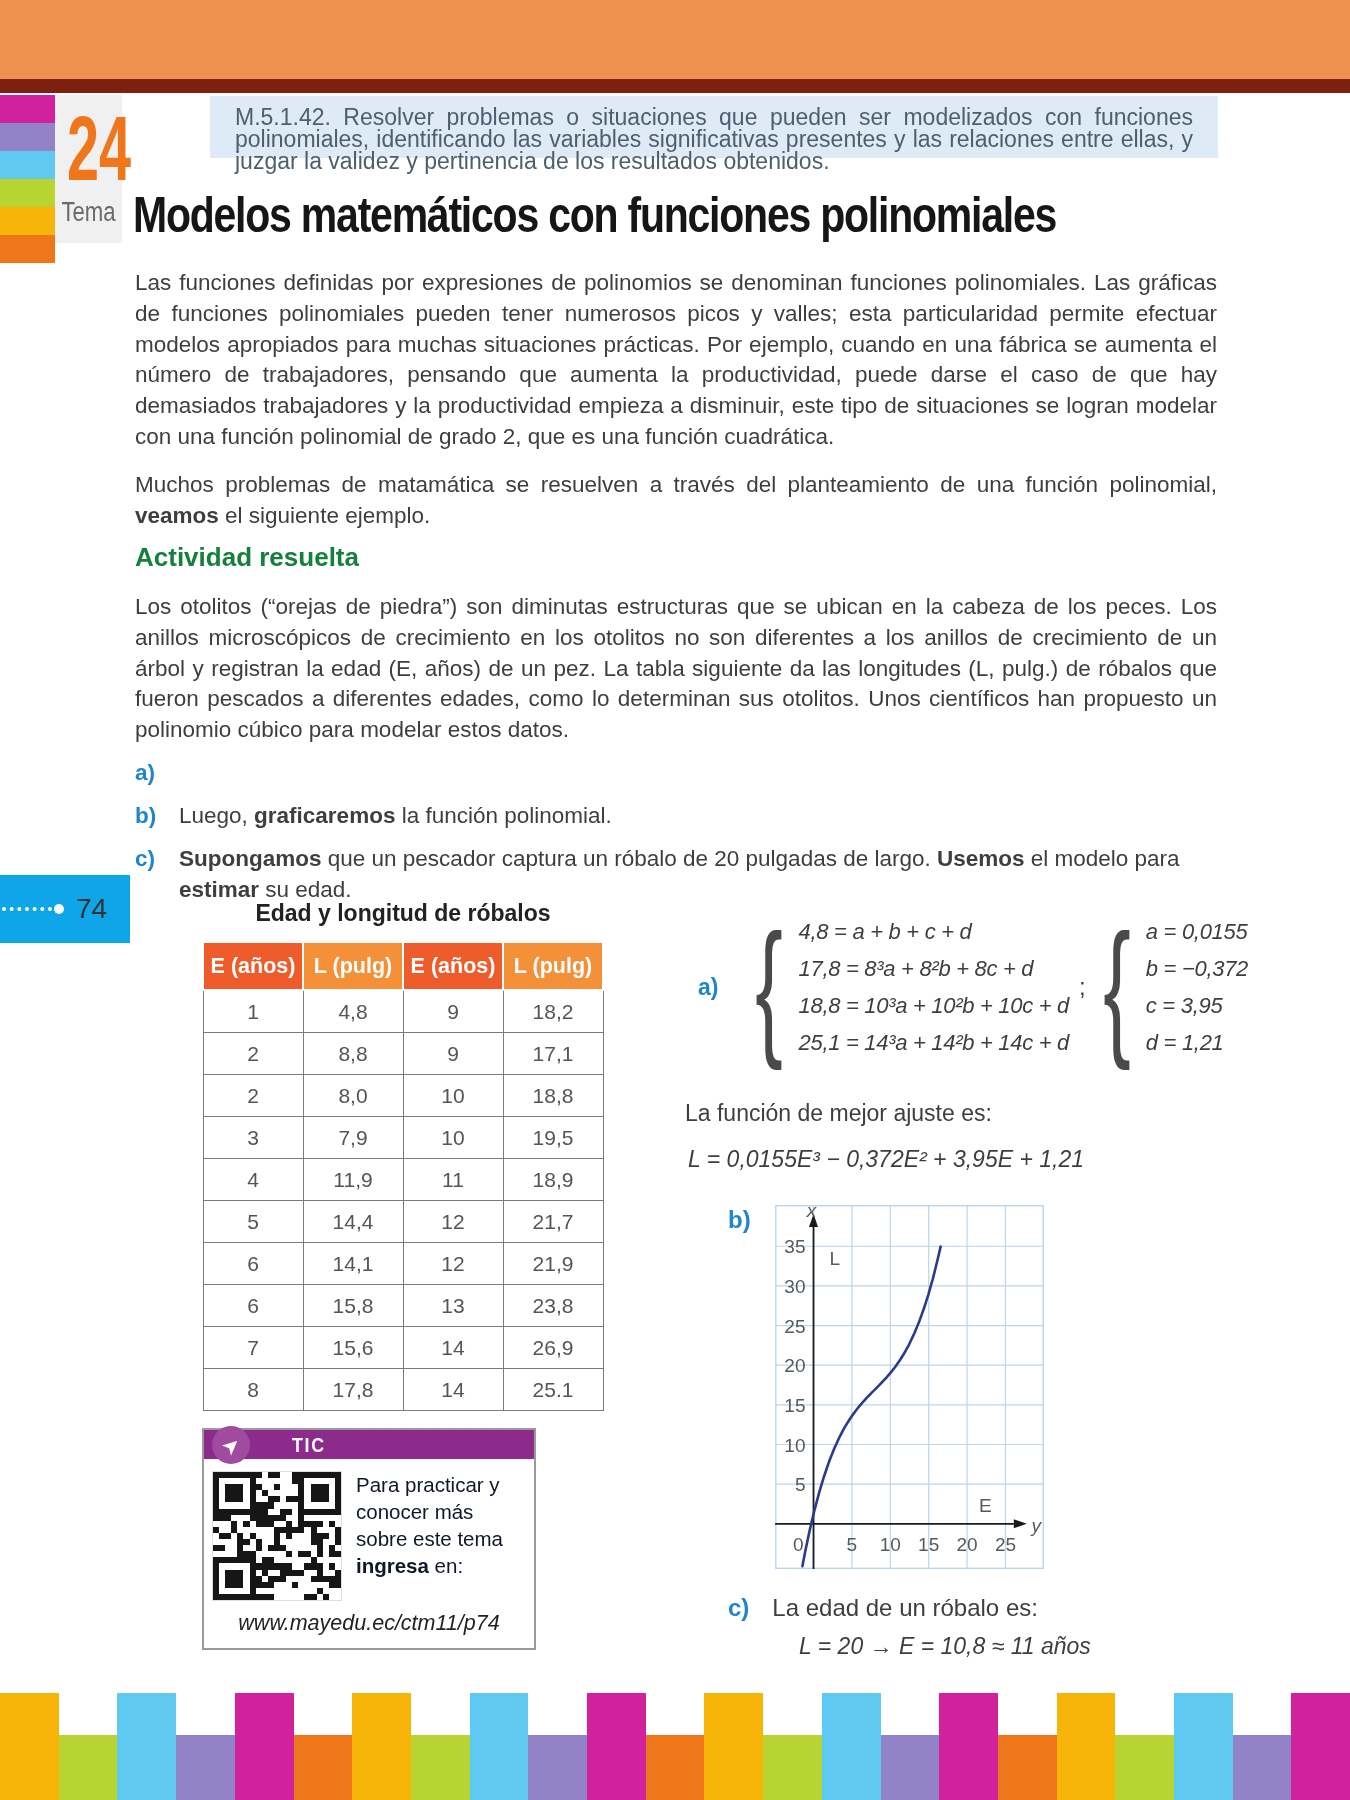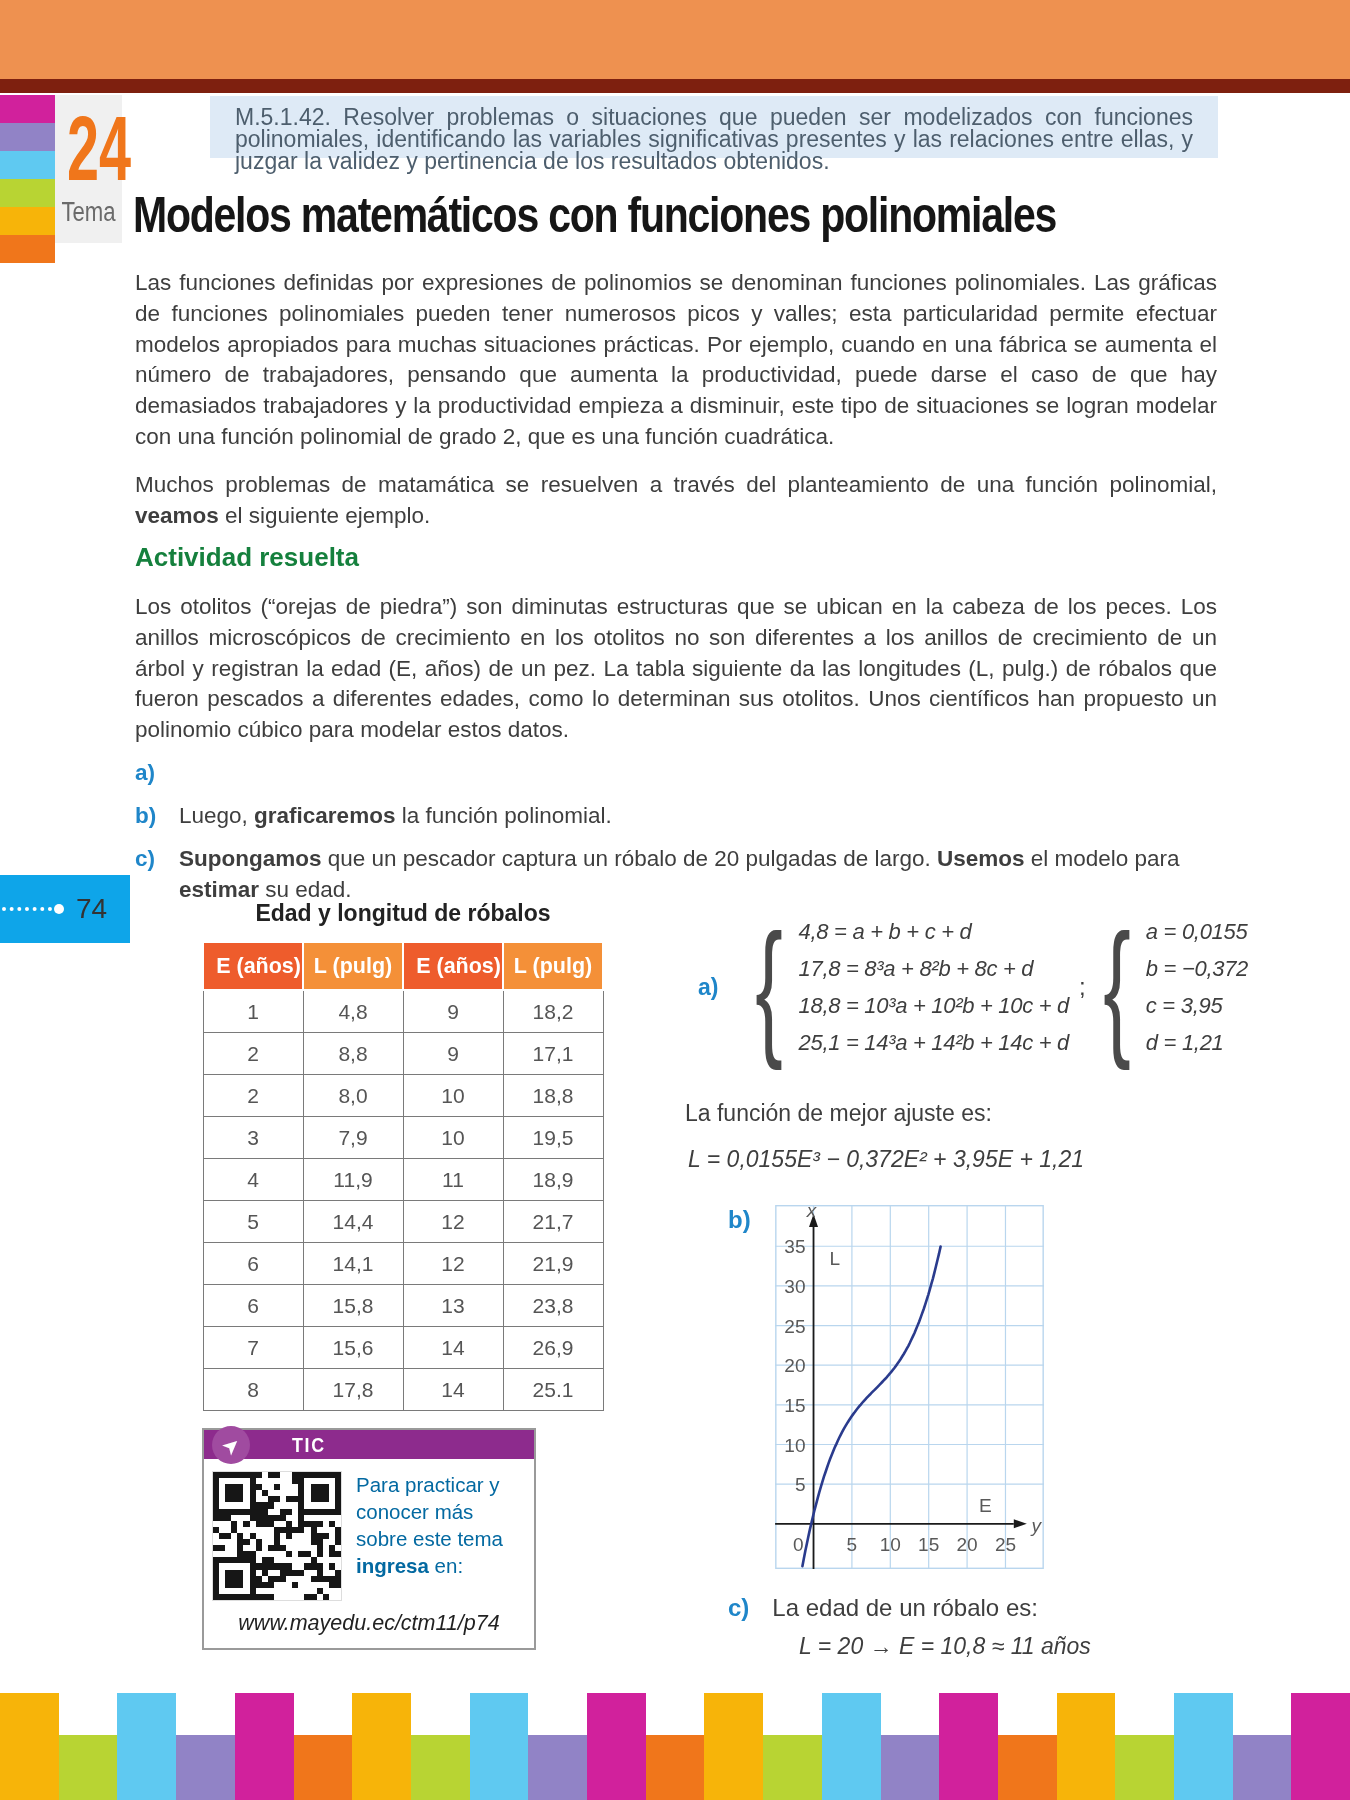--- a/index.html
+++ b/index.html
@@ -43,39 +43,39 @@
   .badge74 .leader{width:50px;border-top:4px dotted #ffffff;margin-left:2px;}
   .badge74 .dot{width:10px;height:10px;border-radius:50%;background:#ffffff;margin-left:2px;}
   .badge74 .num{font-size:28px;color:#333333;margin-left:12px;}
 
   
   .table-title{position:absolute;left:202px;top:900px;width:402px;margin:0;text-align:center;
                font-size:23px;font-weight:700;color:#222222;}
   table.fish{position:absolute;left:202px;top:941px;width:402px;border-collapse:collapse;
              font-size:21px;color:#555555;text-align:center;}
   table.fish th{color:#ffffff;font-weight:700;font-size:21.5px;height:44px;border:2px solid #ffffff;}
-  table.fish th.hdr-red{background:#ee5c2c;text-align:right;}
+  table.fish th.hdr-red{background:#ee5c2c;}
   table.fish th.hdr-orange{background:#f49038;}
   table.fish td{border:1px solid #7a7a7a;height:39px;width:25%;}
   table.fish{border:1px solid #7a7a7a;}
 
   
   .tic-box{position:absolute;left:202px;top:1428px;width:330px;height:218px;border:2px solid #9a9a9a;
            background:#ffffff;}
   .tic-header{position:relative;height:29px;background:#8d2b8d;}
   .tic-circle{position:absolute;left:8px;top:-4px;width:38px;height:38px;border-radius:50%;background:#a04ba0;
               display:flex;align-items:center;justify-content:center;}
   .tic-cursor{color:#ffffff;font-size:21px;transform:rotate(-42deg);line-height:1;}
   .tic-title{position:absolute;left:88px;top:3px;color:#ffffff;font-weight:700;font-size:21px;letter-spacing:2px;
              transform:scaleX(0.85);transform-origin:left;}
   .tic-body{display:flex;padding:12px 8px 0 8px;}
   .qr{display:grid;grid-template-columns:repeat(21,1fr);grid-template-rows:repeat(21,1fr);
       width:128px;height:128px;flex:none;background:#ffffff;border:1px solid #dddddd;}
   .qr div.on{background:#161616;}
-  .tic-text{font-size:20.5px;line-height:27px;color:#0369a1;padding-left:14px;}
+  .tic-text{font-size:20.5px;line-height:27px;color:#0f172a;padding-left:14px;}
   .tic-url{text-align:center;font-style:italic;font-size:21.5px;color:#222222;margin-top:10px;}
 
   
   .sol-a{position:absolute;left:698px;top:912px;display:flex;align-items:center;}
   .sol-a .abc-tag{font-weight:700;color:#1f86c9;font-size:23px;margin-right:26px;}
   .brace{font-size:150px;font-weight:400;color:#4a4a4a;line-height:150px;
          transform:scaleX(0.55);transform-origin:center;}
   .eq-col{display:flex;flex-direction:column;margin:0 4px;}
   .eq-line{font-style:italic;font-size:22px;line-height:37px;color:#3e3e3e;letter-spacing:-0.3px;white-space:nowrap;}
   .eq-sep{font-size:24px;color:#3e3e3e;margin:0 6px;align-self:center;}

